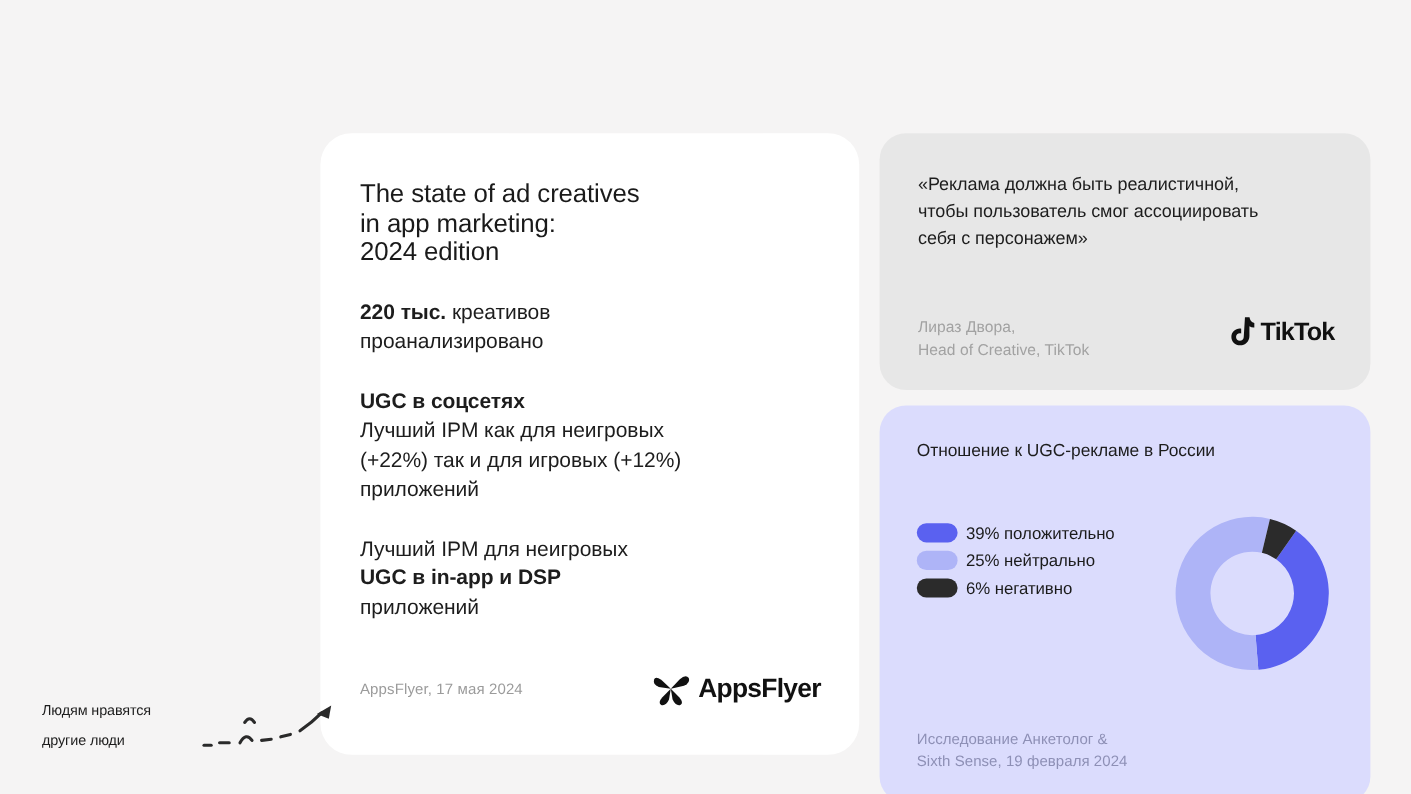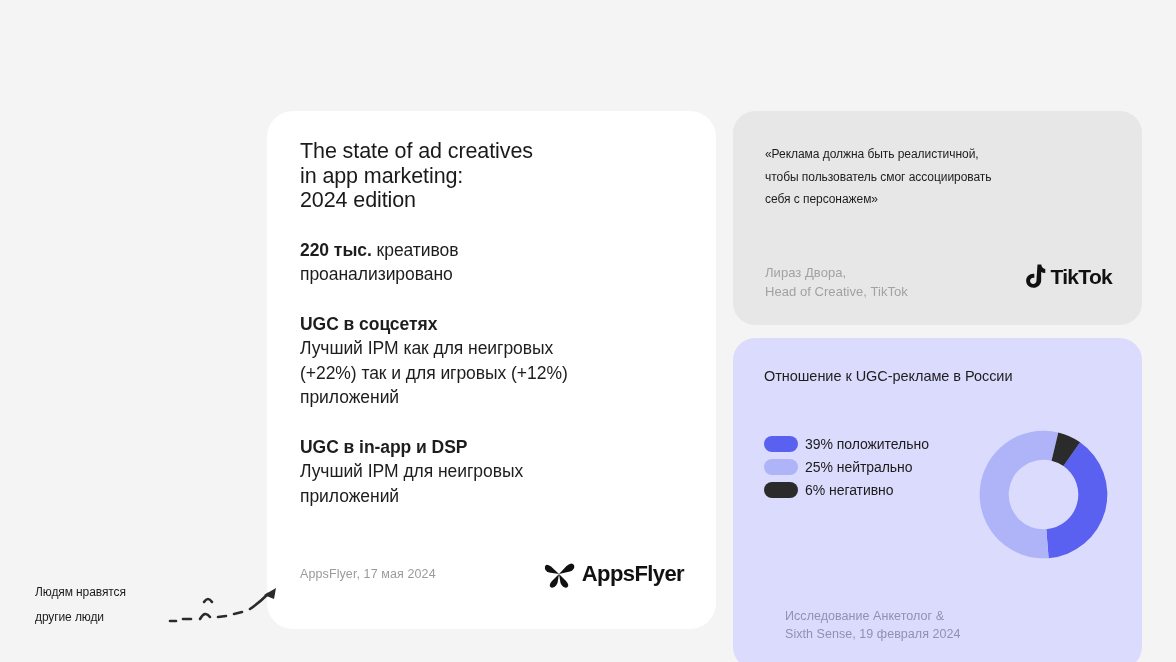--- a/index.html
+++ b/index.html
@@ -17,21 +17,21 @@
   .card-main{
     position:absolute;
     left:267px;top:111px;
     width:449px;height:518px;
     background:#ffffff;
     border-radius:26px;
     box-sizing:border-box;
   }
   .main-inner{
     position:absolute;
-    left:33px;top:28px;right:28px;
+    left:33px;top:38px;right:28px;
   }
   .headline{
     font-size:21.5px;
     line-height:24.5px;
     color:#1a1a1a;
     font-weight:400;
     letter-spacing:-0.1px;
     white-space:pre-line;
   }
   .block{margin-top:25px;}
@@ -69,21 +69,21 @@
   .card-quote{
     position:absolute;
     left:733px;top:111px;
     width:409px;height:214px;
     background:#e7e7e7;
     border-radius:22px;
   }
   .quote-text{
     position:absolute;
     left:32px;top:32px;right:26px;
-    font-size:12px;
+    font-size:15px;
     line-height:22.5px;
     color:#1d1d1d;
     letter-spacing:-0.05px;
     white-space:pre-line;
   }
   .quote-bottom{
     position:absolute;
     left:32px;right:30px;bottom:24px;
     display:flex;align-items:flex-start;justify-content:space-between;
   }
@@ -133,21 +133,20 @@
   .donut{width:133px;height:133px;display:block;}
 
   .chart-source{
     position:absolute;
     left:31px;bottom:26px;
     font-size:12.5px;
     line-height:17.5px;
     color:#8e90b6;
     letter-spacing:0.05px;
     white-space:pre-line;
-    margin-left:21px;
   }
 
   
   .annot{
     position:absolute;
     left:35px;top:580px;
     font-size:12px;
     line-height:25px;
     color:#1d1d1d;
     letter-spacing:-0.1px;
@@ -177,22 +176,22 @@
       </div>
 
       <div class="block">
         <div class="ln strong">UGC в соцсетях</div>
         <div class="ln">Лучший IPM как для неигровых</div>
         <div class="ln">(+22%) так и для игровых (+12%)</div>
         <div class="ln">приложений</div>
       </div>
 
       <div class="block">
+        <div class="ln">Лучший IPM для неигровых</div>
         <div class="ln strong">UGC в in-app и DSP</div>
-        <div class="ln">Лучший IPM для неигровых</div>
         <div class="ln">приложений</div>
       </div>
 
     </div>
 
     <div class="main-footer">
       <div class="src-note">AppsFlyer, 17 мая 2024</div>
       <div class="af-logo">
         <svg class="af-mark" viewBox="0 0 64 60">
           <path d="M30 30 L14 15 Q4 8 2 15 Q0 23 10 27 Z" fill="#111"></path>

